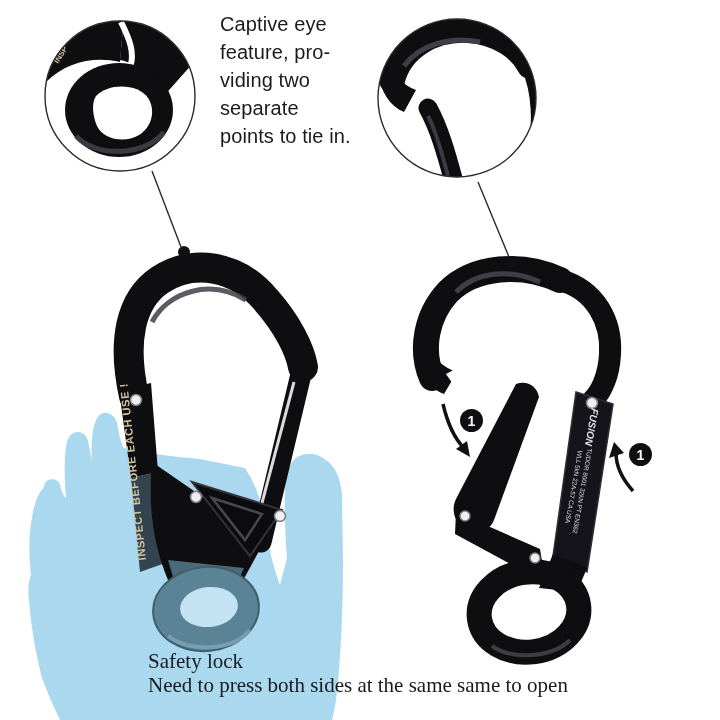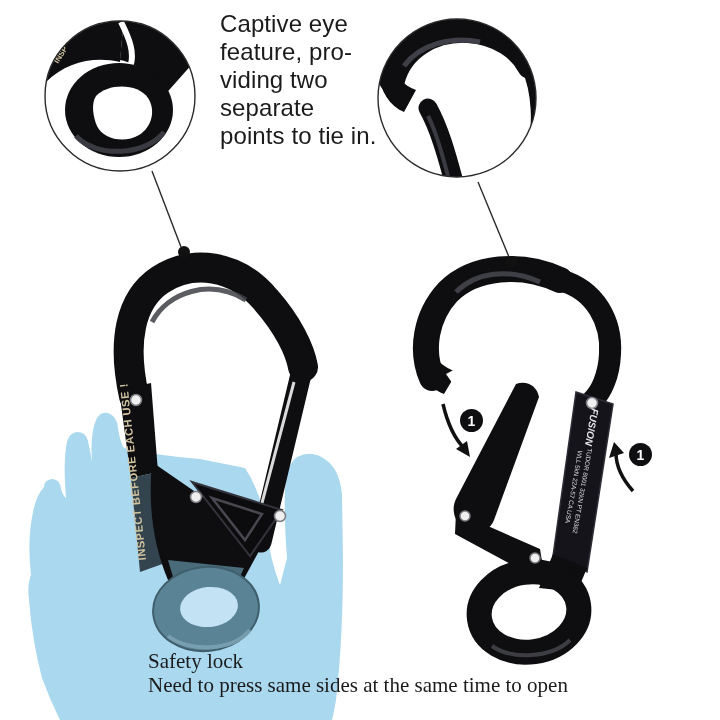--- a/index.html
+++ b/index.html
@@ -2,21 +2,21 @@
 <html style="--hand: #aad8ef; --metal: #0e0e11; --eye_teal: #5b8396; --eye_opening: #c3e2f3; --funnel_teal: #4a6b7a; --spine_shadow: #34444f; --engraving: #cfc3a0; --label_text: #e3e4ea; --text: #1b1b1b;"><head>
 <meta charset="utf-8">
 <style>
   html,body{margin:0;padding:0;background:#fff;}
   .canvas{
     position:relative;width:720px;height:720px;background:#fff;overflow:hidden;
     font-family:"Liberation Sans", sans-serif;color:var(--text,#1b1b1b);
   }
   .art{position:absolute;left:0;top:0;width:720px;height:720px;}
   .callout{
-    position:absolute;white-space:pre-line;font-size:24px;line-height:28px;
+    position:absolute;white-space:pre-line;font-size:20px;line-height:28px;
     color:var(--text,#1b1b1b);letter-spacing:.1px;
   }
   .callout-left{left:220px;top:10px;width:190px;}
   .callout-right{left:551px;top:14px;width:168px;}
   .bottom-caption{position:absolute;left:148px;top:649px;width:540px;
     font-size:21px;line-height:24px;color:var(--text,#1b1b1b);font-family:Liberation Serif, serif;}
   .bottom-caption .line{display:block;}
   .step-badge{
     position:absolute;width:23px;height:23px;border-radius:50%;
     background:#0f0f12;color:#fff;font-size:14px;font-weight:bold;
@@ -182,19 +182,19 @@
 
   <div class="callout callout-left">Captive eye
 feature, pro-
 viding two
 separate
 points to tie in.</div>
 
 
   <div class="bottom-caption">
     <span class="line">Safety lock</span>
-    <span class="line">Need to press same sides at the same time to open</span>
+    <span class="line">Need to press both sides at the same same to open</span>
   </div>
 
   <div class="step-badge badge-gate">1</div>
   <div class="step-badge badge-spine">1</div>
 
 </div>
 
 </body></html>

